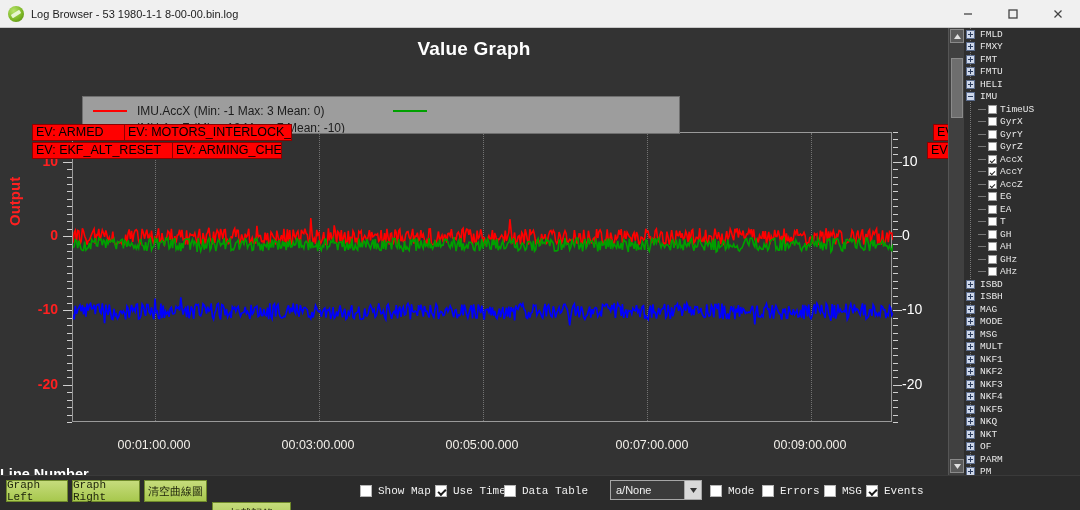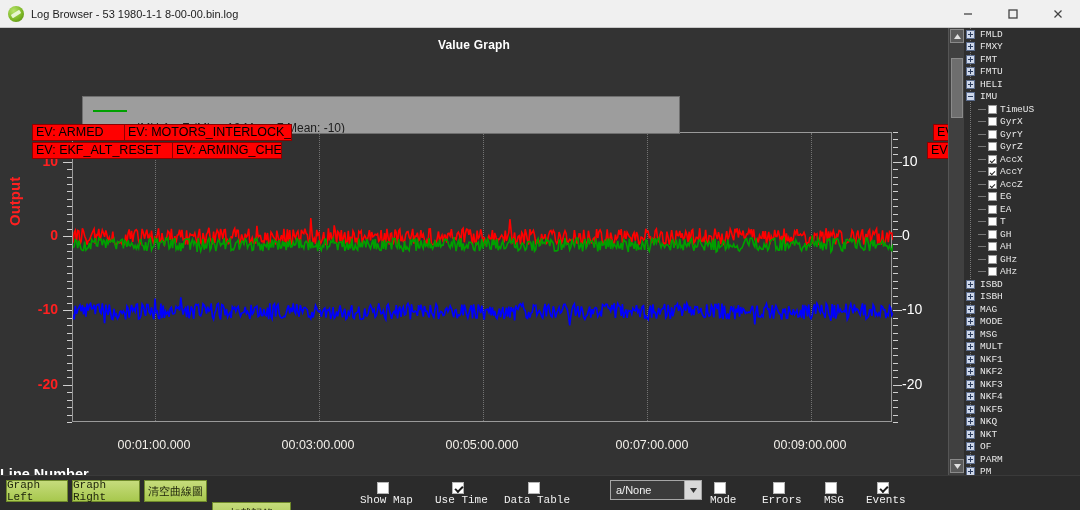--- a/index.html
+++ b/index.html
@@ -41,21 +41,21 @@
     background: #2b2b2b;
   }
 
   
   .plot-wrap {
     position: absolute; left: 0; top: 0; width: 948px; height: 447px;
     background: #333333;
   }
   .chart-title {
     position: absolute; left: 0; top: 10px; width: 948px; text-align: center;
-    font-size: 12px; font-weight: bold; color: #ffffff;
+    font-size: 19px; font-weight: bold; color: #ffffff;
     letter-spacing: .2px;
   }
   .plot-area {
     position: absolute; left: 72px; top: 104px; width: 820px; height: 290px;
     background: #313131; border: 1px solid #9a9a9a;
   }
   .gridline-v {
     position: absolute; top: 0; bottom: 0; width: 0;
     border-left: 1px dotted #8a8a8a; opacity: .75;
   }
@@ -174,21 +174,20 @@
     position: absolute; top: 480px; height: 22px;
     background: linear-gradient(#c6dc7c, #a8c84e);
     border: 1px solid #6f8a2a; color: #20260d;
     font-family: "Liberation Mono", monospace; font-size: 11px;
     display: flex; align-items: center; justify-content: center;
   }
   .cbitem {
     position: absolute; top: 482px; height: 18px; display: flex; align-items: center;
     font-family: "Liberation Mono", monospace; font-size: 11px; color: #f0f0f0;
     white-space: nowrap;
-    flex-direction: column;
   }
   .cbbox {
     width: 12px; height: 12px; background: #ffffff; border: 1px solid #b5b5b5;
     margin-right: 6px; position: relative; flex: 0 0 auto;
   }
   .cbbox.checked::after {
     content: ""; position: absolute; left: 2px; top: 3px;
     width: 6px; height: 3px; border-left: 2px solid #1a1a1a; border-bottom: 2px solid #1a1a1a;
     transform: rotate(-45deg);
   }
@@ -374,20 +373,24 @@
           <div class="xtick" style="left: 154px;">00:01:00.000</div>
           <div class="xtick" style="left: 318px;">00:03:00.000</div>
           <div class="xtick" style="left: 482px;">00:05:00.000</div>
           <div class="xtick" style="left: 646px; padding-left: 12px;">00:07:00.000</div>
           <div class="xtick" style="left: 810px;">00:09:00.000</div>
         </div>
       <div class="xlabel">Line Number</div>
 
       <div class="legend">
         <div class="legend-row">
+          <div class="legend-item col1">
+            <div class="legend-swatch" style="background:#ff0000"></div>
+            <div class="legend-text">IMU.AccX (Min: -1 Max: 3 Mean: 0)</div>
+          </div>
           <div class="legend-item">
             <div class="legend-swatch" style="background:#00a000"></div>
           </div>
         </div>
         <div class="legend-row">
           <div class="legend-item col1">
             <div class="legend-swatch" style="background:#0000ff"></div>
             <div class="legend-text">IMU.AccZ (Min: -12 Max: -7 Mean: -10)</div>
           </div>
         </div>

